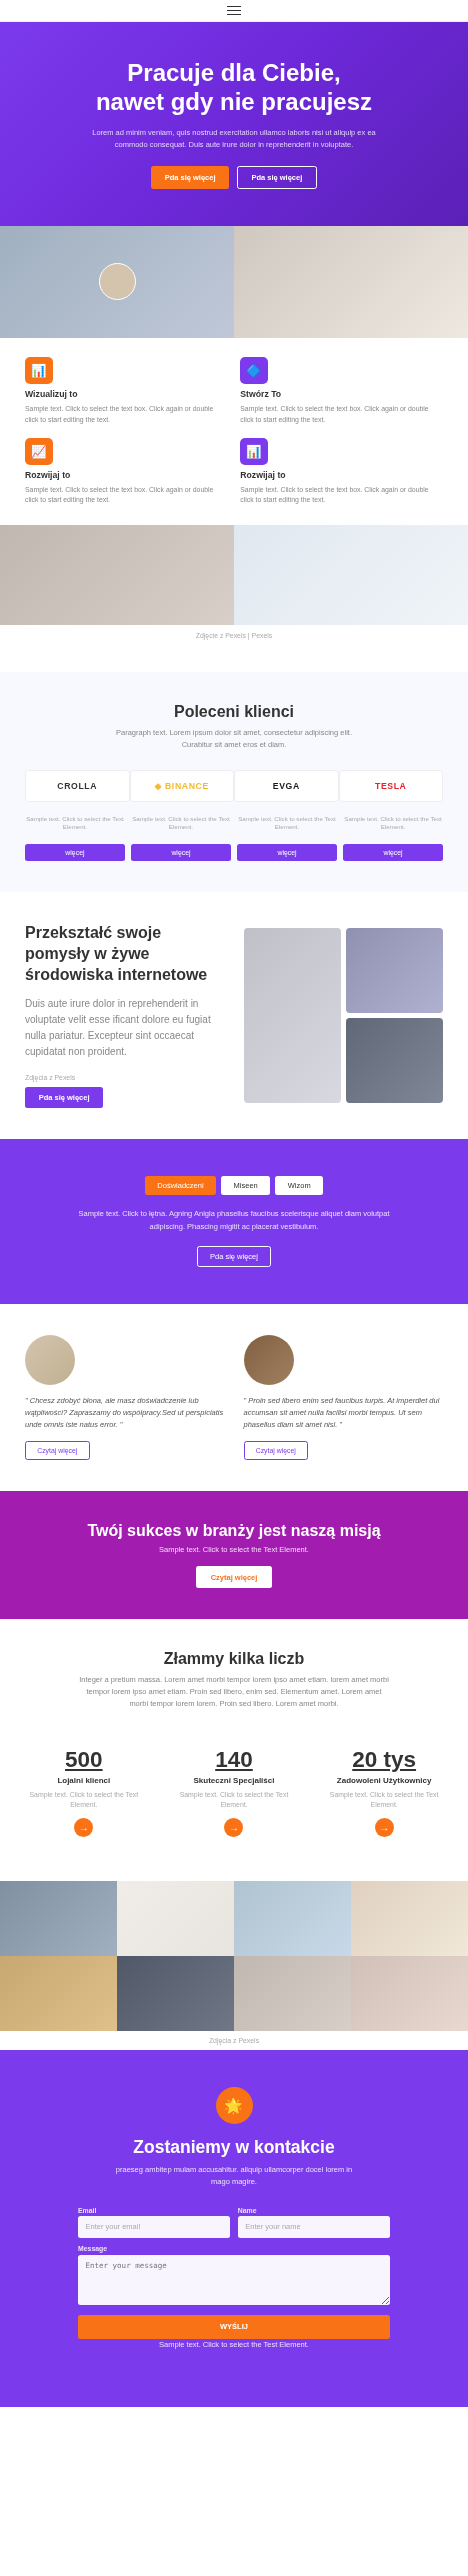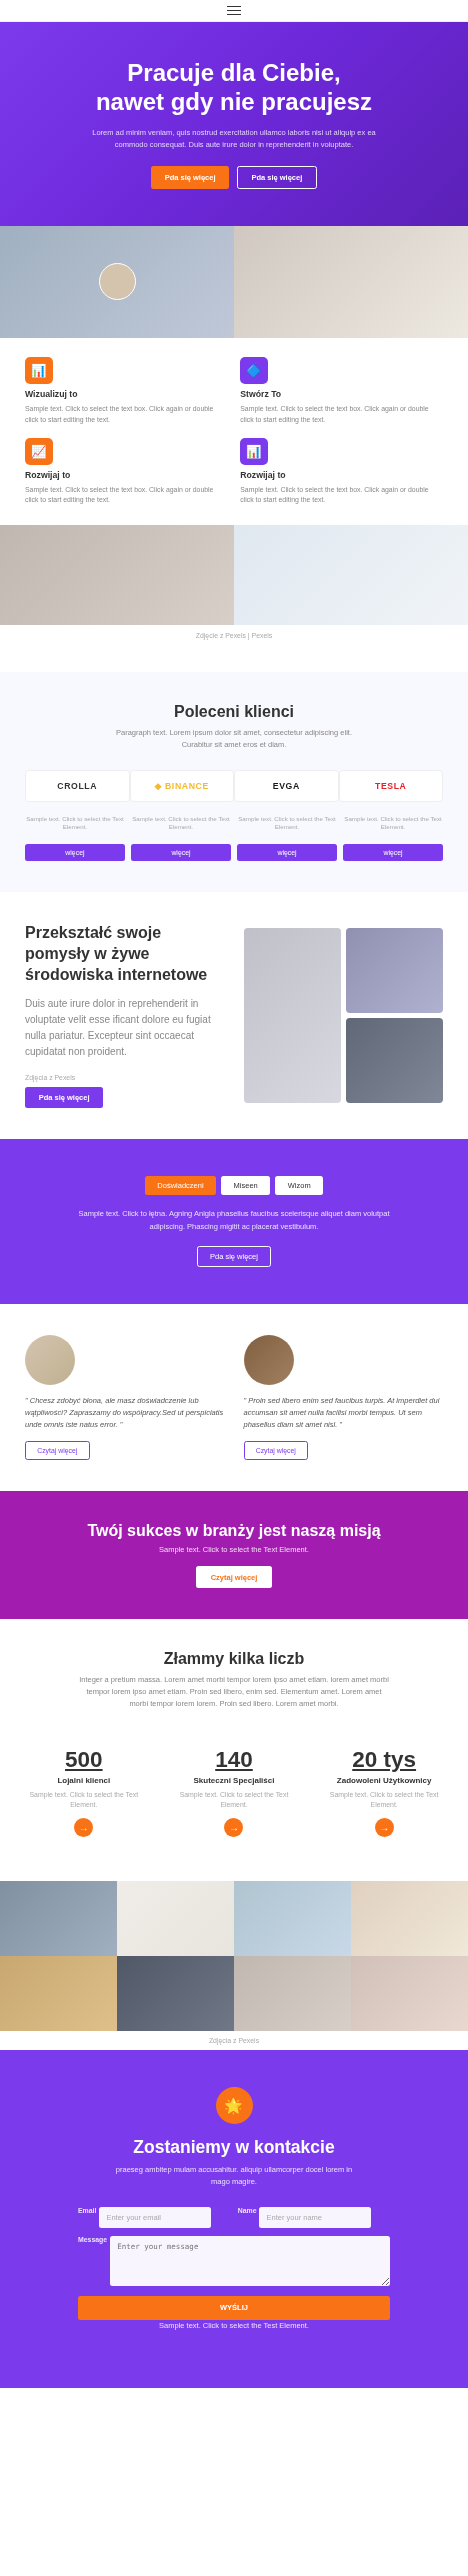--- a/index.html
+++ b/index.html
@@ -456,21 +456,21 @@
       margin: 0 auto;
     }
     .form-row {
       display: grid;
       grid-template-columns: 1fr 1fr;
       gap: 7.5px;
       margin-bottom: 7.5px;
     }
     .form-field {
       display: flex;
-      flex-direction: row;
+      flex-direction: column;
       gap: 2.5px;
       text-align: left;
     }
     .form-label {
       font-size: 6.9px;
       color: rgba(255,255,255,0.85);
       font-weight: 600;
     }
     .form-input {
       padding: 6.2px 7.5px;

